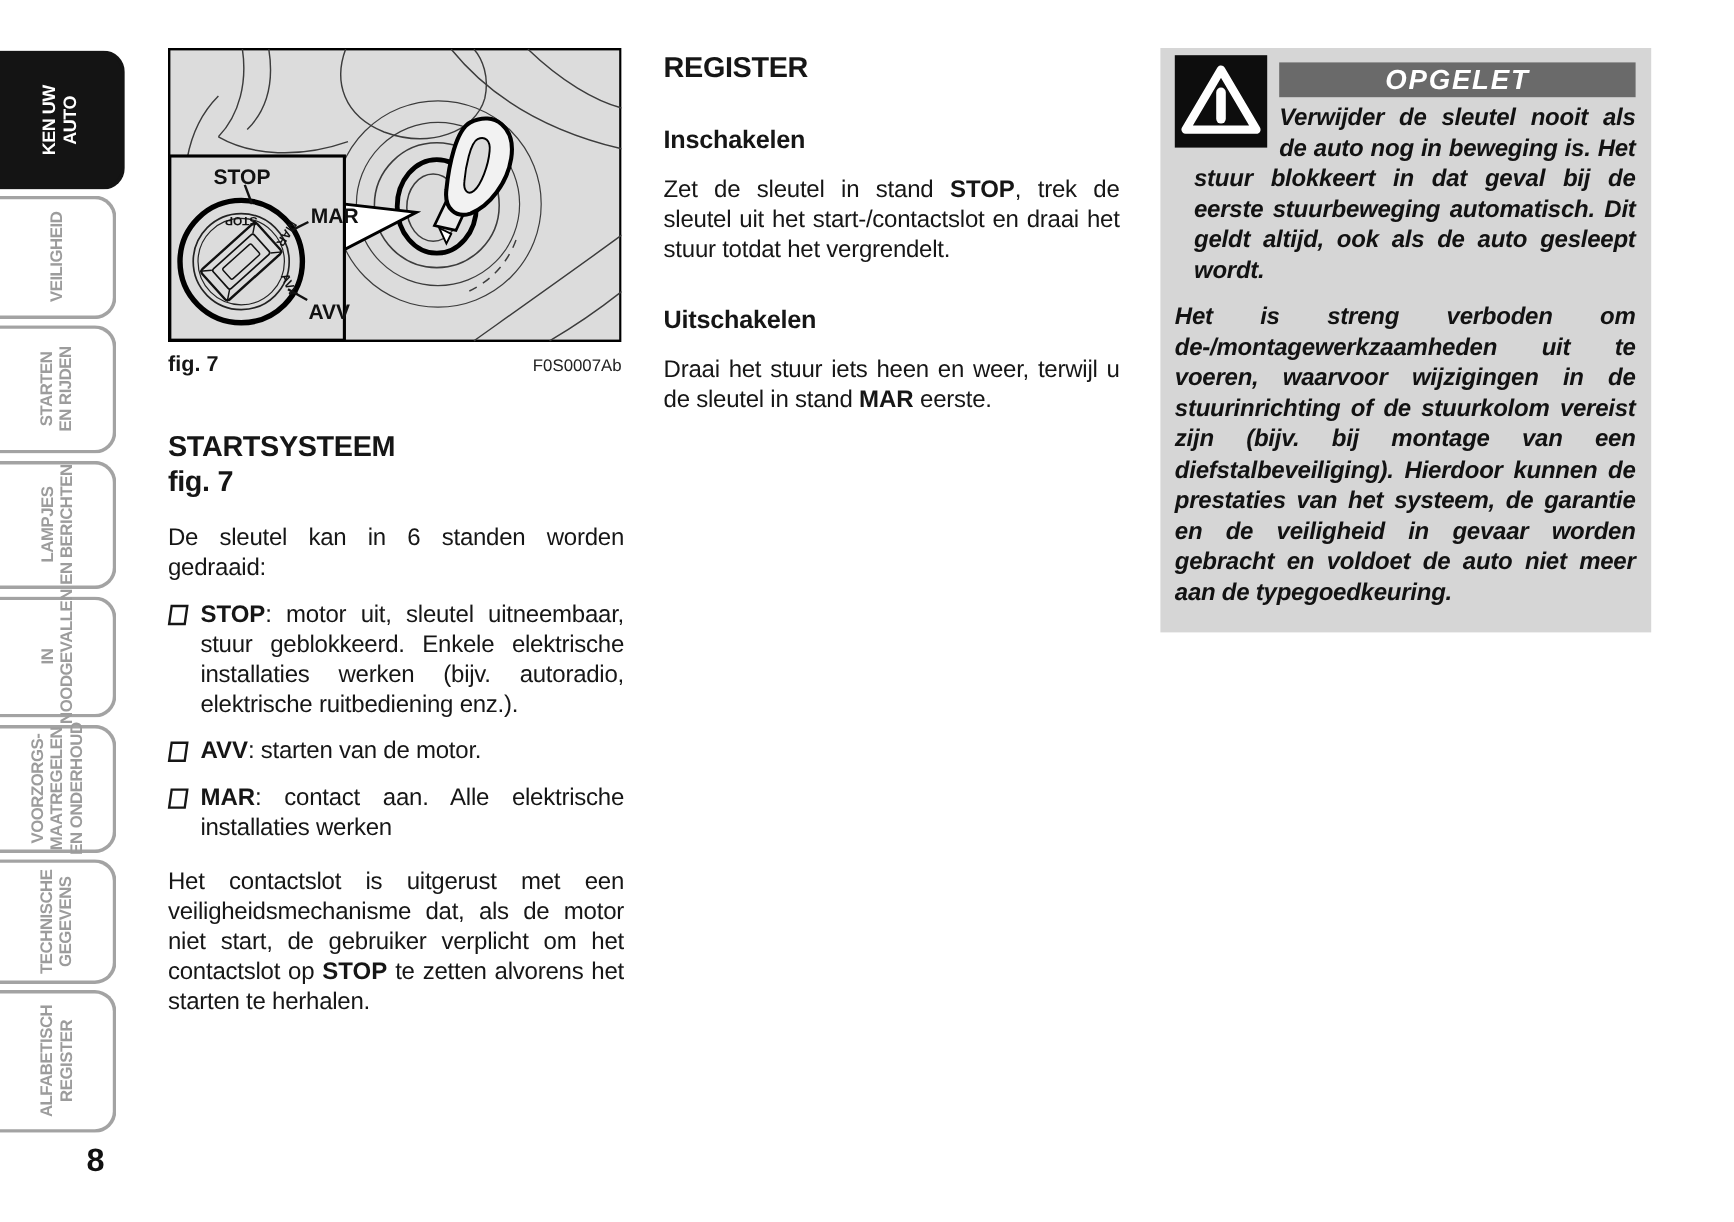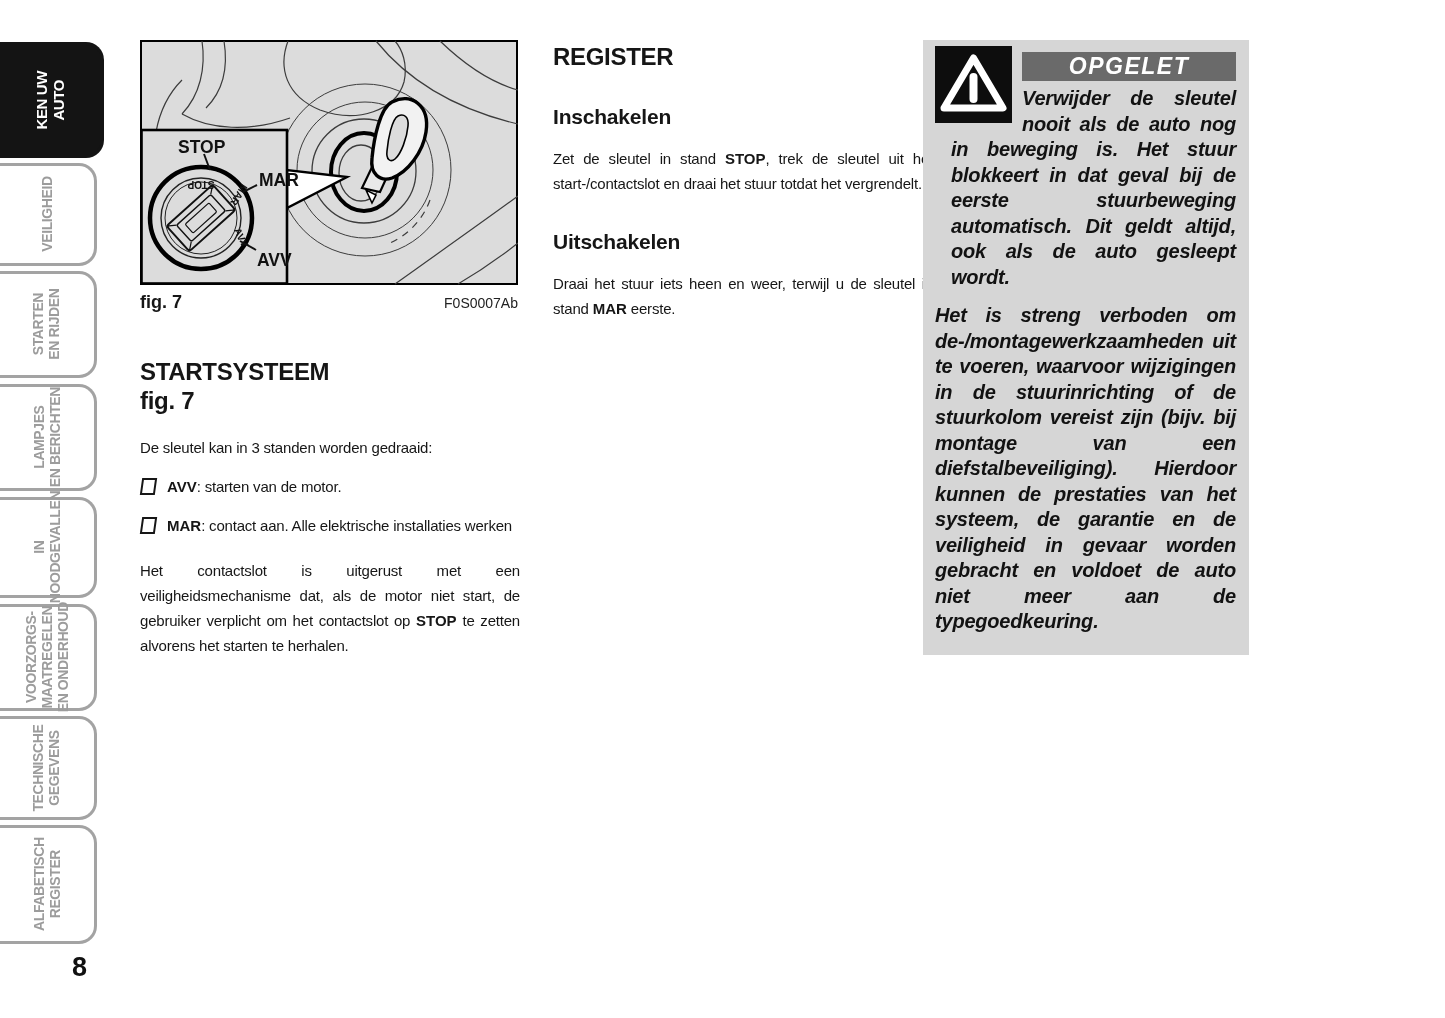--- a/index.html
+++ b/index.html
@@ -17,21 +17,21 @@
   .tab-label{
     transform:rotate(-90deg);white-space:pre-line;text-align:center;
     font-weight:bold;font-size:14px;line-height:1.15;color:#9c9c9c;
     letter-spacing:-0.4px;width:max-content;flex-shrink:0;
   }
   .tab.active .tab-label{color:#ffffff;font-size:15px;}
   .page-number{
     position:absolute;left:72px;top:952px;font-size:27px;font-weight:bold;color:#111;
   }
   
-  .body-text{font-size:15px;line-height:25px;text-align:justify;letter-spacing:-0.2px;}
+  .body-text{font-size:20px;line-height:25px;text-align:justify;letter-spacing:-0.2px;}
   .h-big{font-size:24px;line-height:29px;font-weight:bold;margin:0;letter-spacing:-0.3px;}
   .h-sub{font-size:21px;line-height:25px;font-weight:bold;margin:0;letter-spacing:-0.2px;}
   p{margin:0;}
   
   .col-left{position:absolute;left:140px;top:40px;width:380px;}
   .figure-wrap{width:378px;}
   .fig-caption-row{display:flex;justify-content:space-between;align-items:baseline;margin-top:3px;width:378px;}
   .fig-caption{font-size:18px;font-weight:bold;}
   .fig-code{font-size:14px;color:#222;}
   .start-title{margin-top:44px;}
@@ -42,21 +42,21 @@
     border:2.6px solid #161616;transform:skewX(-8deg);
   }
   .outro{margin-top:20px;}
   b{letter-spacing:0;}
   
   .col-mid{position:absolute;left:553px;top:42px;width:380px;}
   .col-mid .h-sub{margin-top:33px;}
   .col-mid .body-text{margin-top:17px;}
   
   .warning{
-    position:absolute;left:923px;top:40px;width:326px;background:#d6d6d6;
+    position:absolute;left:967px;top:40px;width:409px;background:#d6d6d6;
     padding:4px 13px 20px 12px;box-sizing:border-box;
   }
   .warning-icon{
     float:left;width:77px;height:77px;background:#0d0d0d;margin:2px 10px 6px 0;
   }
   .warning-titlebar{
     overflow:hidden;background:#6a6a6a;color:#ffffff;text-align:center;
     font-weight:bold;font-style:italic;font-size:23px;line-height:29px;
     letter-spacing:1.5px;margin-top:8px;
   }
@@ -169,22 +169,25 @@
     </svg>
     <figcaption class="fig-caption-row">
       <span class="fig-caption">fig. 7</span>
       <span class="fig-code">F0S0007Ab</span>
     </figcaption>
   </figure>
 
   <h1 class="h-big start-title">STARTSYSTEEM</h1>
   <div class="h-big">fig. 7</div>
 
-  <p class="body-text intro">De sleutel kan in 3 standen worden gedraaid:</p>
-
+  <p class="body-text intro">De sleutel kan in 6 standen worden gedraaid:</p>
+
+  <div class="bullet body-text">
+    <span class="bullet-marker"></span><b>STOP</b><span>: motor uit, sleutel uitneembaar, stuur geblokkeerd. Enkele elektrische installaties werken (bijv. autoradio, elektrische ruitbediening enz.).</span>
+  </div>
   <div class="bullet body-text">
     <span class="bullet-marker"></span><b>AVV</b><span>: starten van de motor.</span>
   </div>
   <div class="bullet body-text">
     <span class="bullet-marker"></span><b>MAR</b><span>: contact aan. Alle elektrische installaties werken</span>
   </div>
 
   <p class="body-text outro"><span>Het contactslot is uitgerust met een veiligheidsmechanisme dat, als de motor niet start, de gebruiker verplicht om het contactslot op </span><b>STOP</b><span> te zetten alvorens het starten te herhalen.</span></p>
 </section>
 

